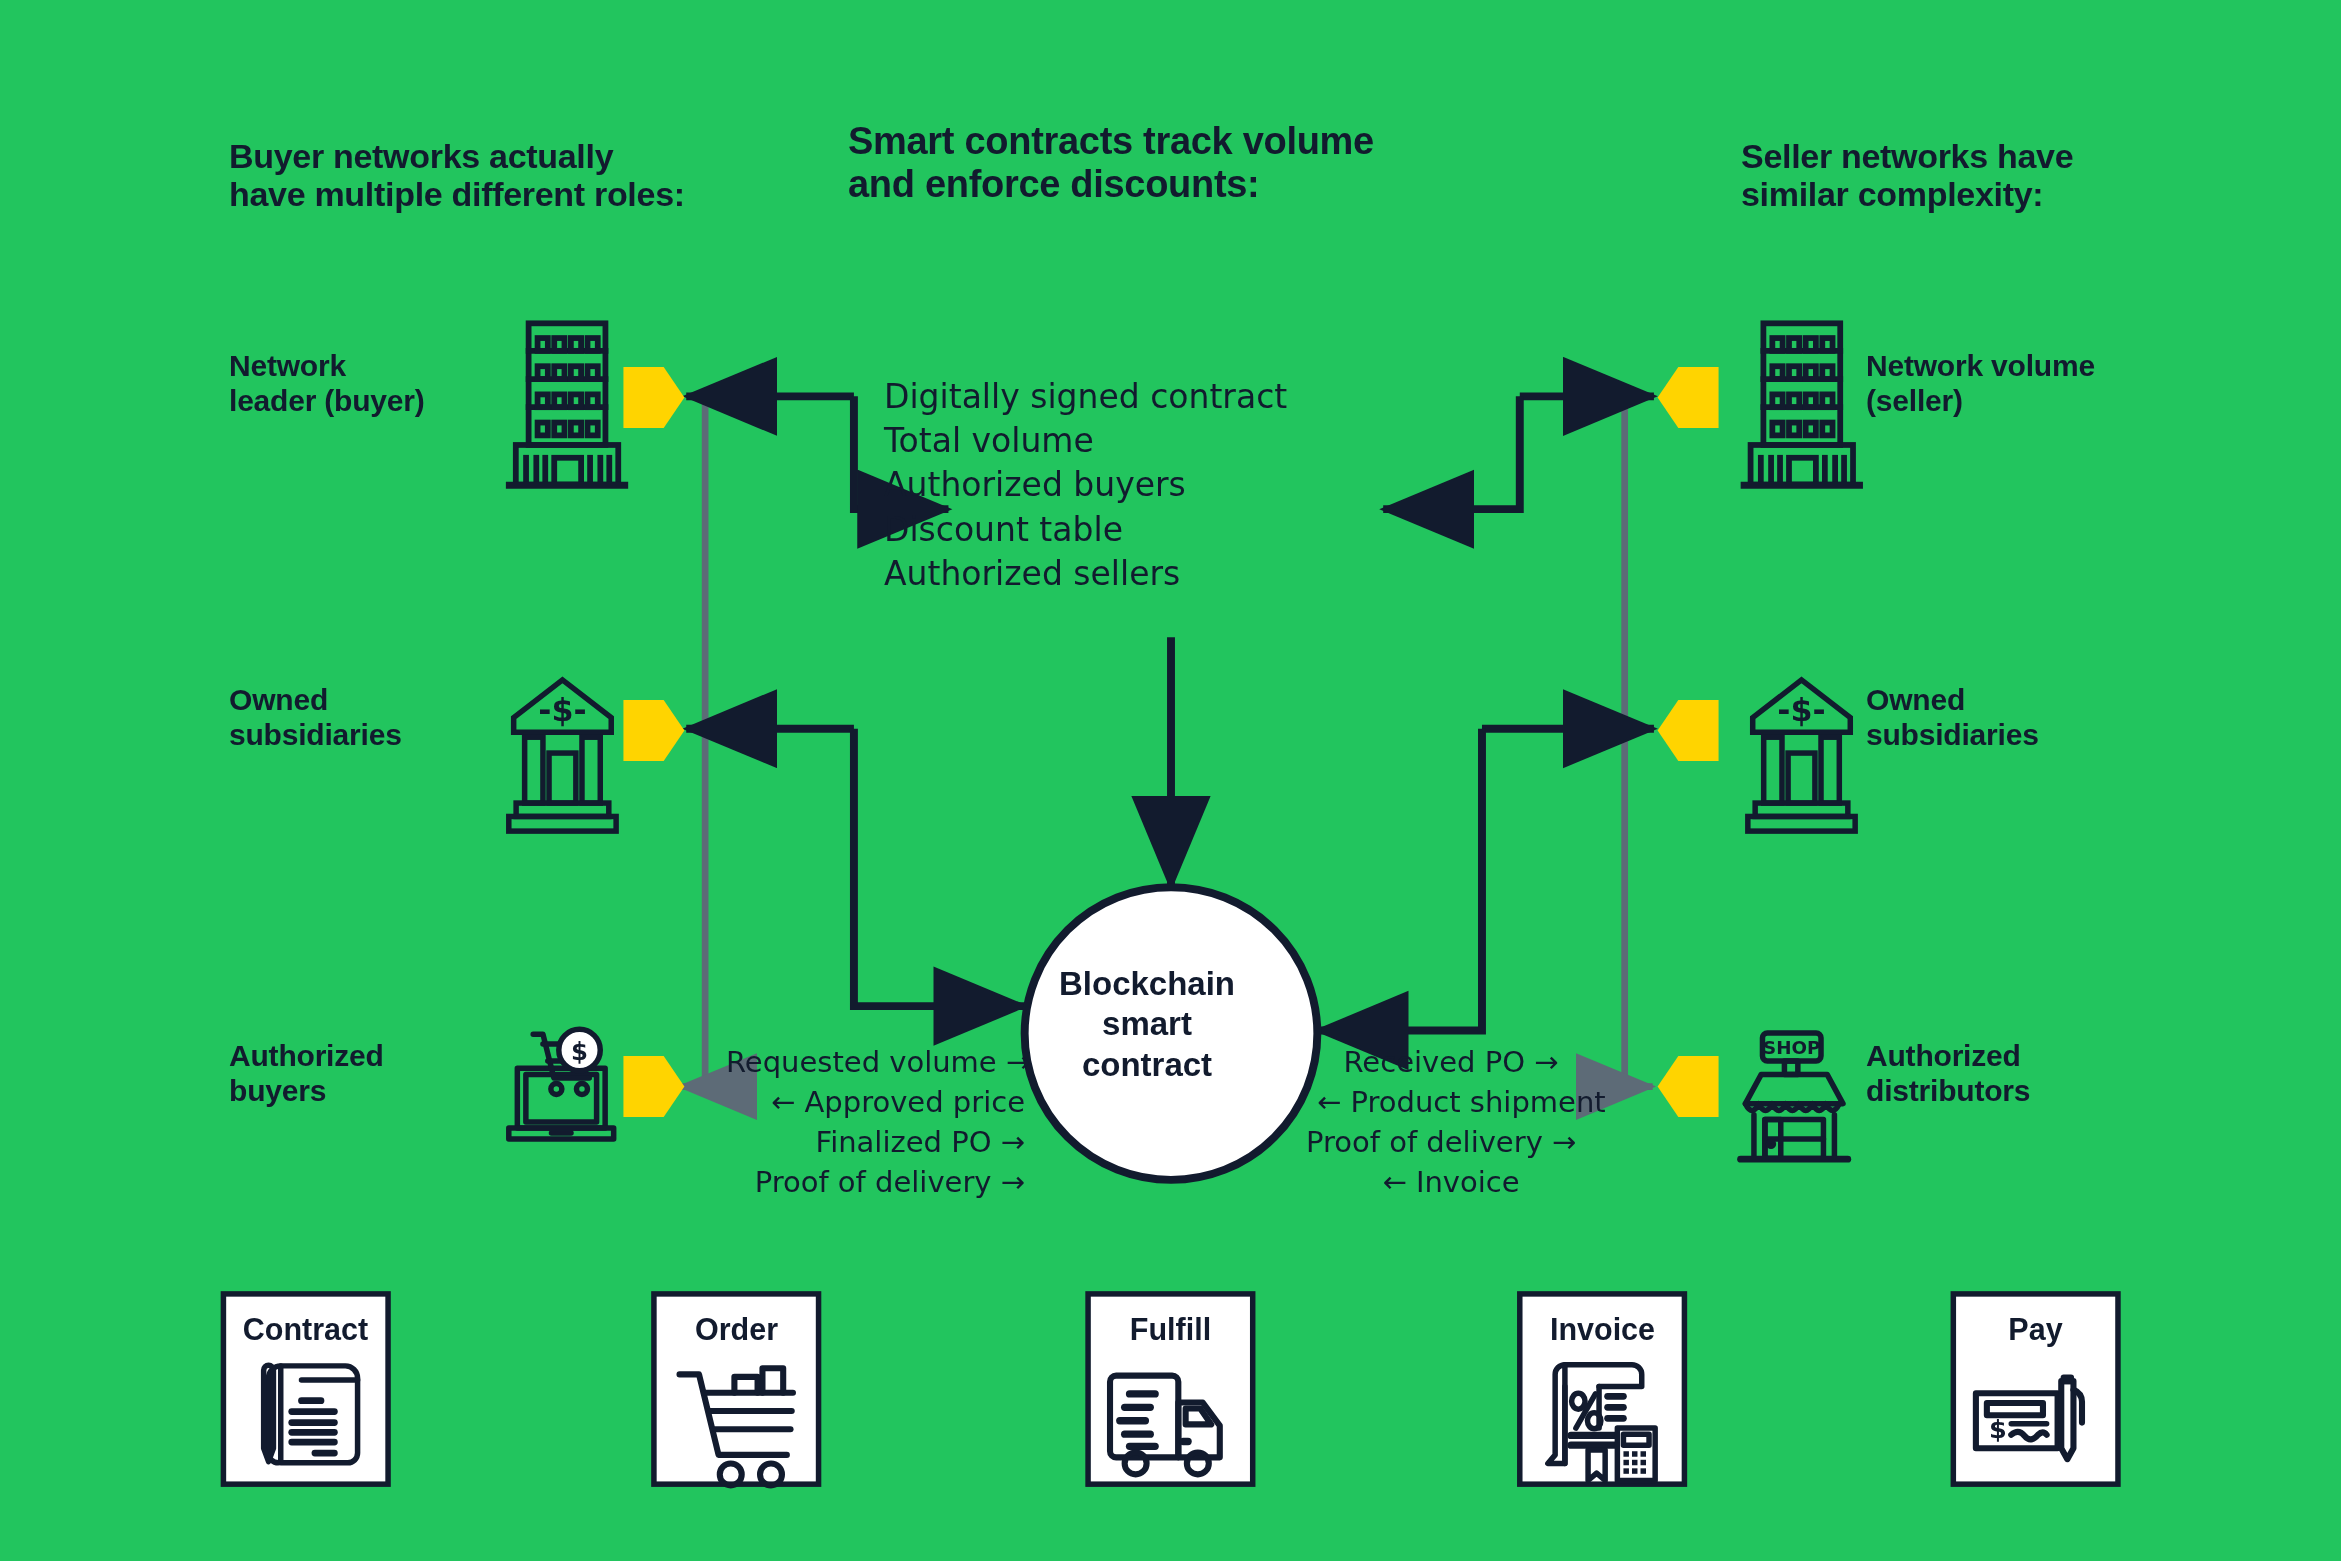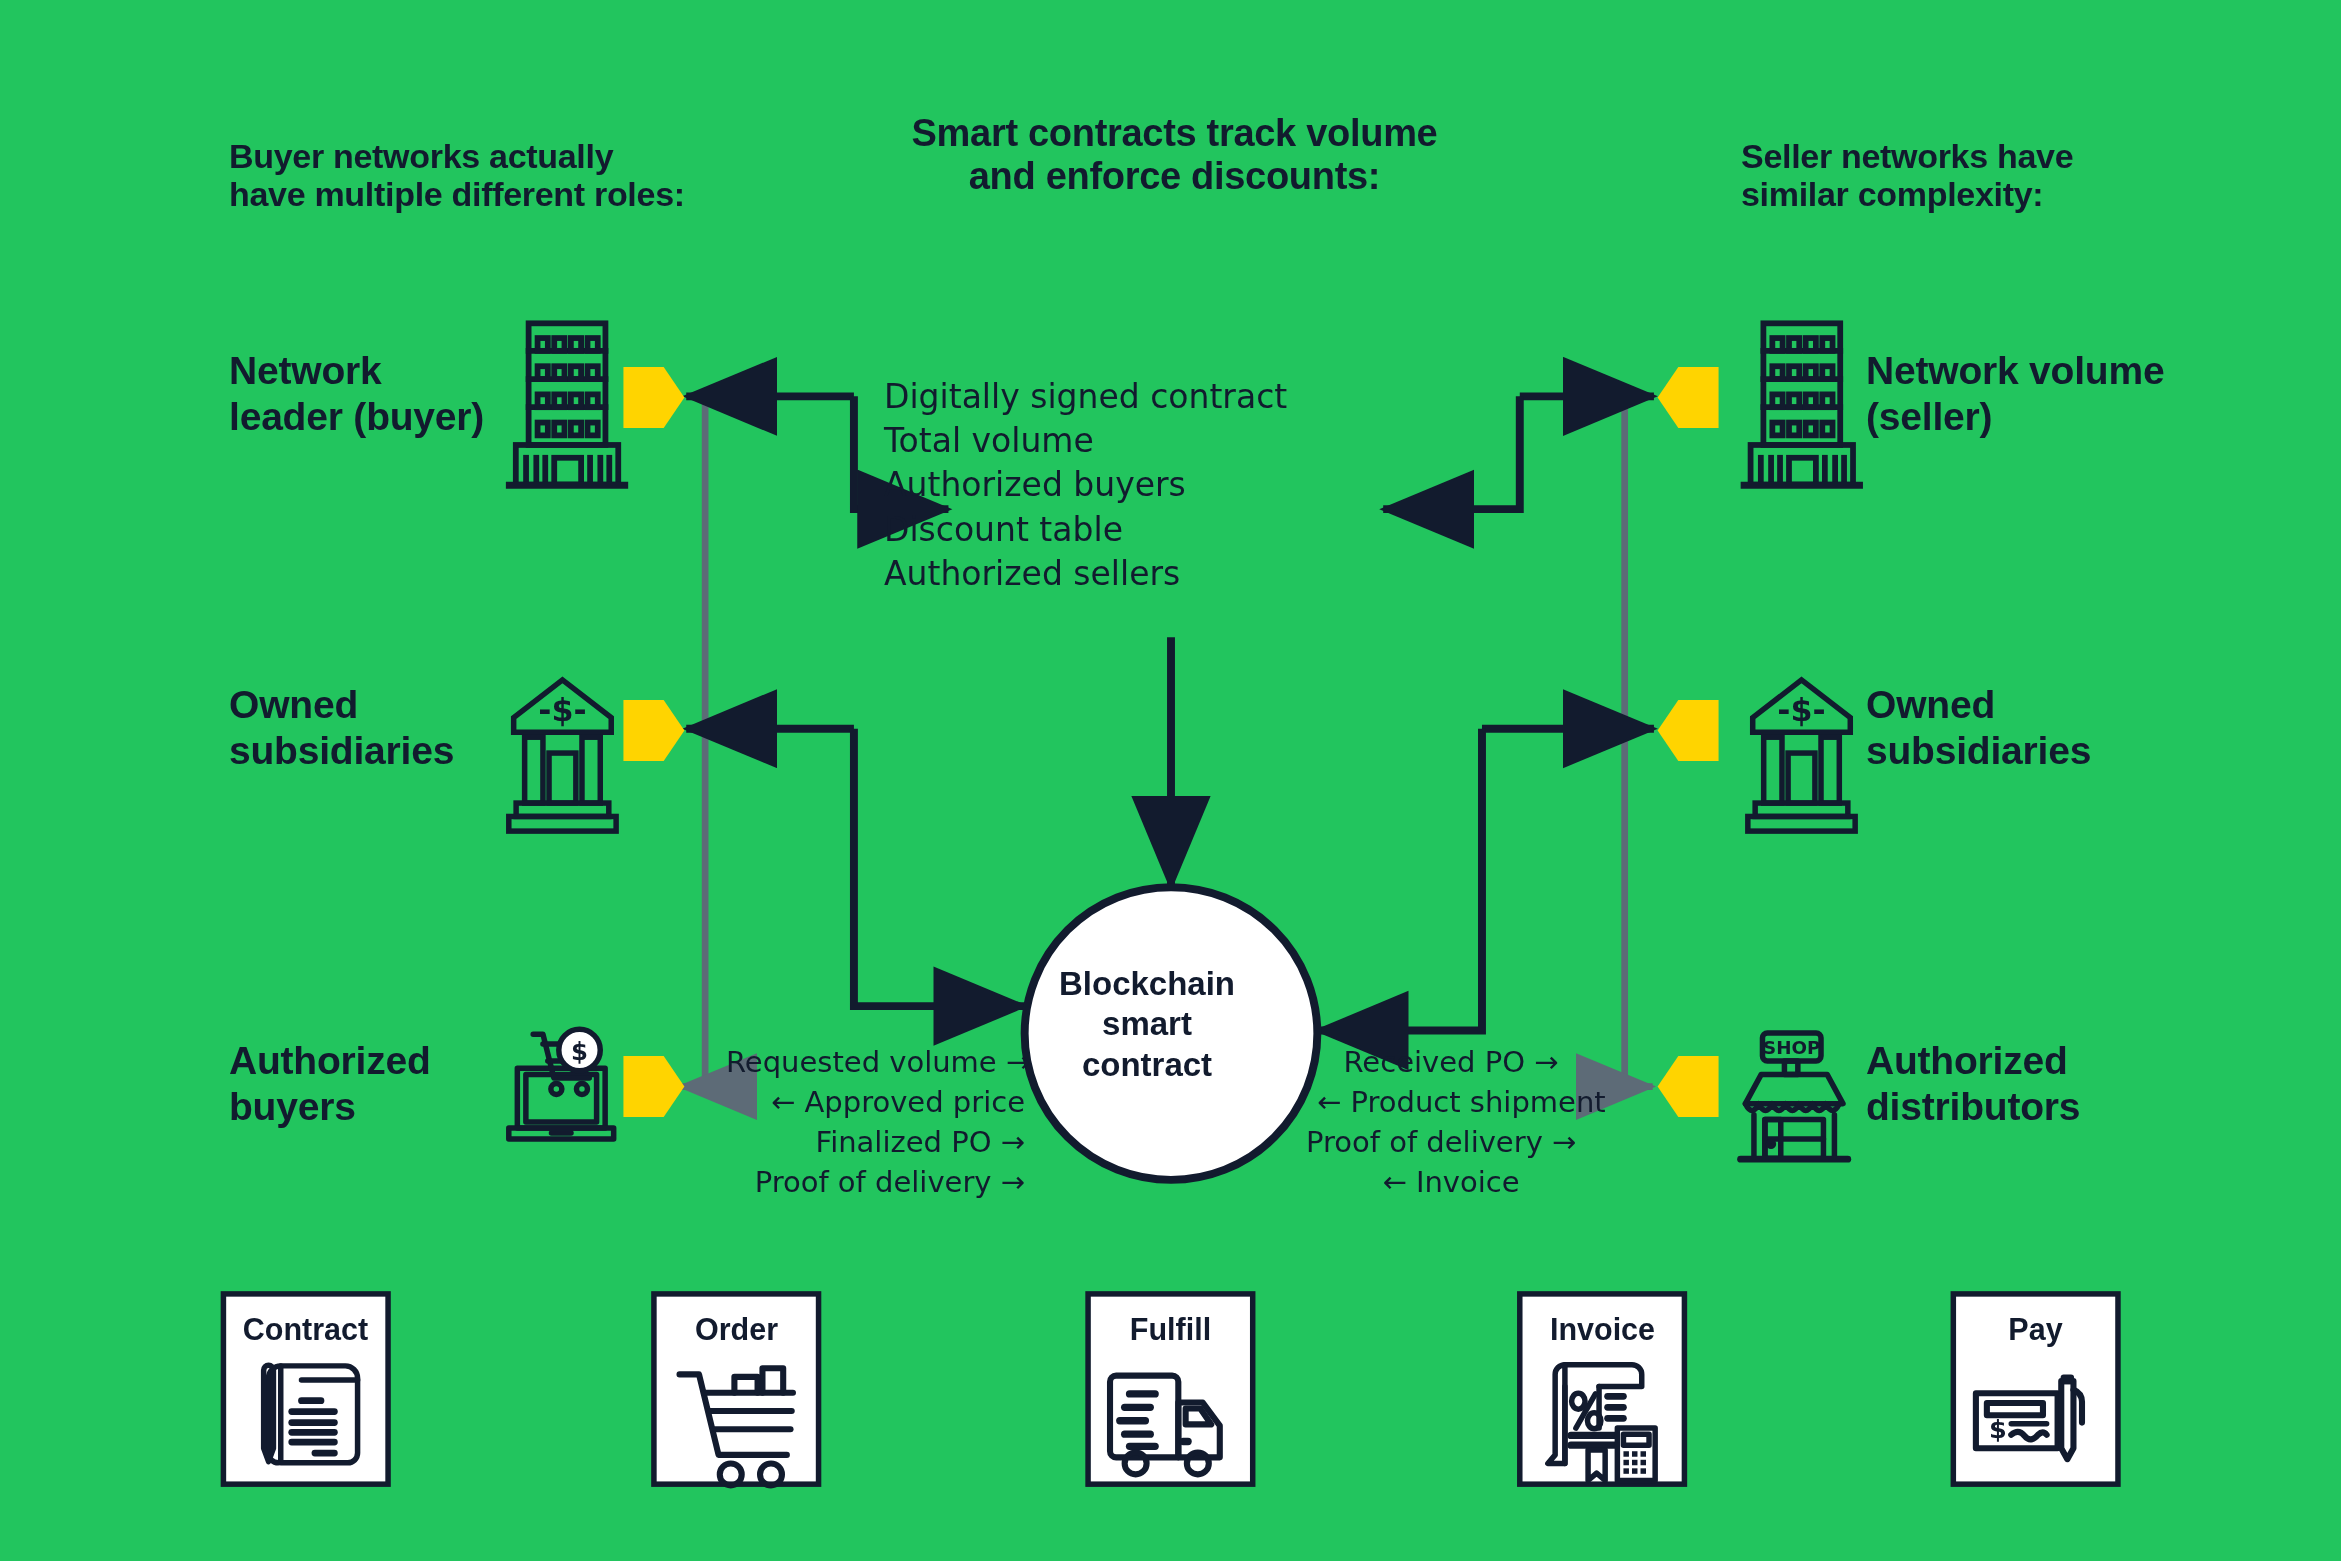--- a/index.html
+++ b/index.html
@@ -3,23 +3,23 @@
 <meta charset="utf-8">
 <style>
   html,body{margin:0;padding:0;background:#ffffff;}
   body{width:2342px;height:1561px;font-family:"Liberation Sans",sans-serif;color:#121b2e;overflow:hidden;}
   #stage{position:relative;width:2342px;height:1561px;background:#22c55e;}
   svg.layer{position:absolute;left:0;top:0;width:2342px;height:1561px;}
   .hdr{position:absolute;font-weight:bold;color:#121b2e;line-height:1.12;
        font-family:"Liberation Sans Narrow","Liberation Sans",sans-serif;
        font-stretch:condensed;letter-spacing:-0.3px;}
   .hdr-left{left:229px;top:137px;font-size:34px;}
-  .hdr-mid{left:848px;top:112px;font-size:38px;text-align:center;width:653px;}
+  .hdr-mid{left:848px;top:120px;font-size:38px;width:653px;}
   .hdr-right{left:1741px;top:137px;font-size:34px;}
-  .rolelbl{position:absolute;font-weight:bold;font-size:39px;line-height:1.17;
+  .rolelbl{position:absolute;font-weight:bold;font-size:30px;line-height:1.17;
        font-family:"Liberation Sans Narrow","Liberation Sans",sans-serif;
        font-stretch:condensed;letter-spacing:-0.2px;color:#121b2e;}
   .rl-left{text-align:left;}
   .rl-right{text-align:left;}
   .attrs{position:absolute;left:884px;top:375px;width:585px;text-align:left;
        font-size:33px;line-height:1.34;color:#121b2e;font-family:"DejaVu Sans",sans-serif;font-weight:400;}
   .attrs div{white-space:nowrap;}
   .circ-txt{position:absolute;left:1037px;top:964px;width:220px;text-align:center;
        font-weight:bold;font-size:33px;line-height:1.22;color:#121b2e;
        font-family:"Liberation Sans Narrow","Liberation Sans",sans-serif;font-stretch:condensed;}

